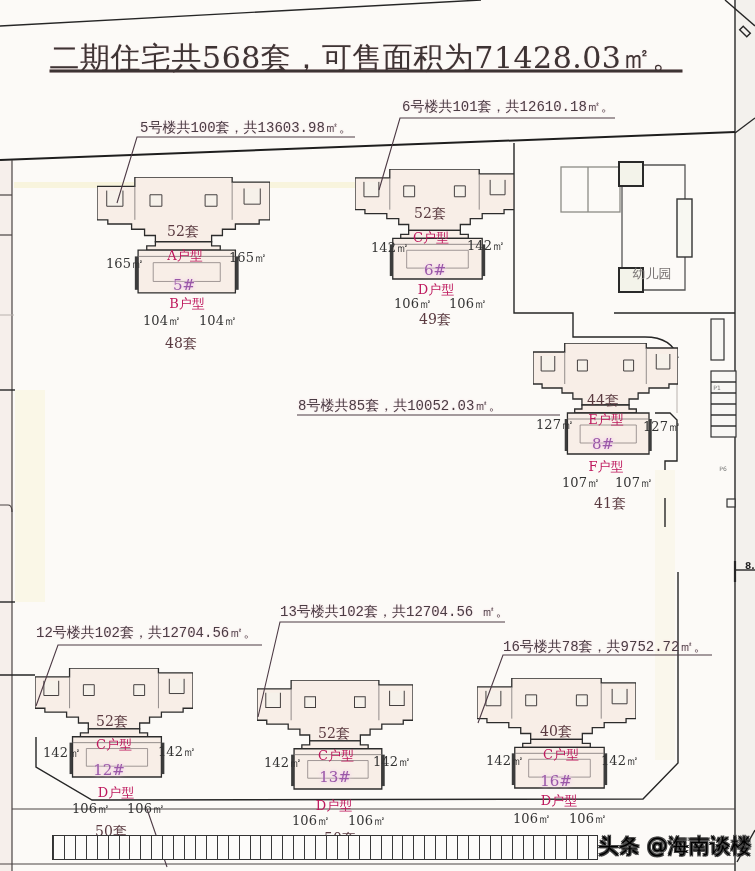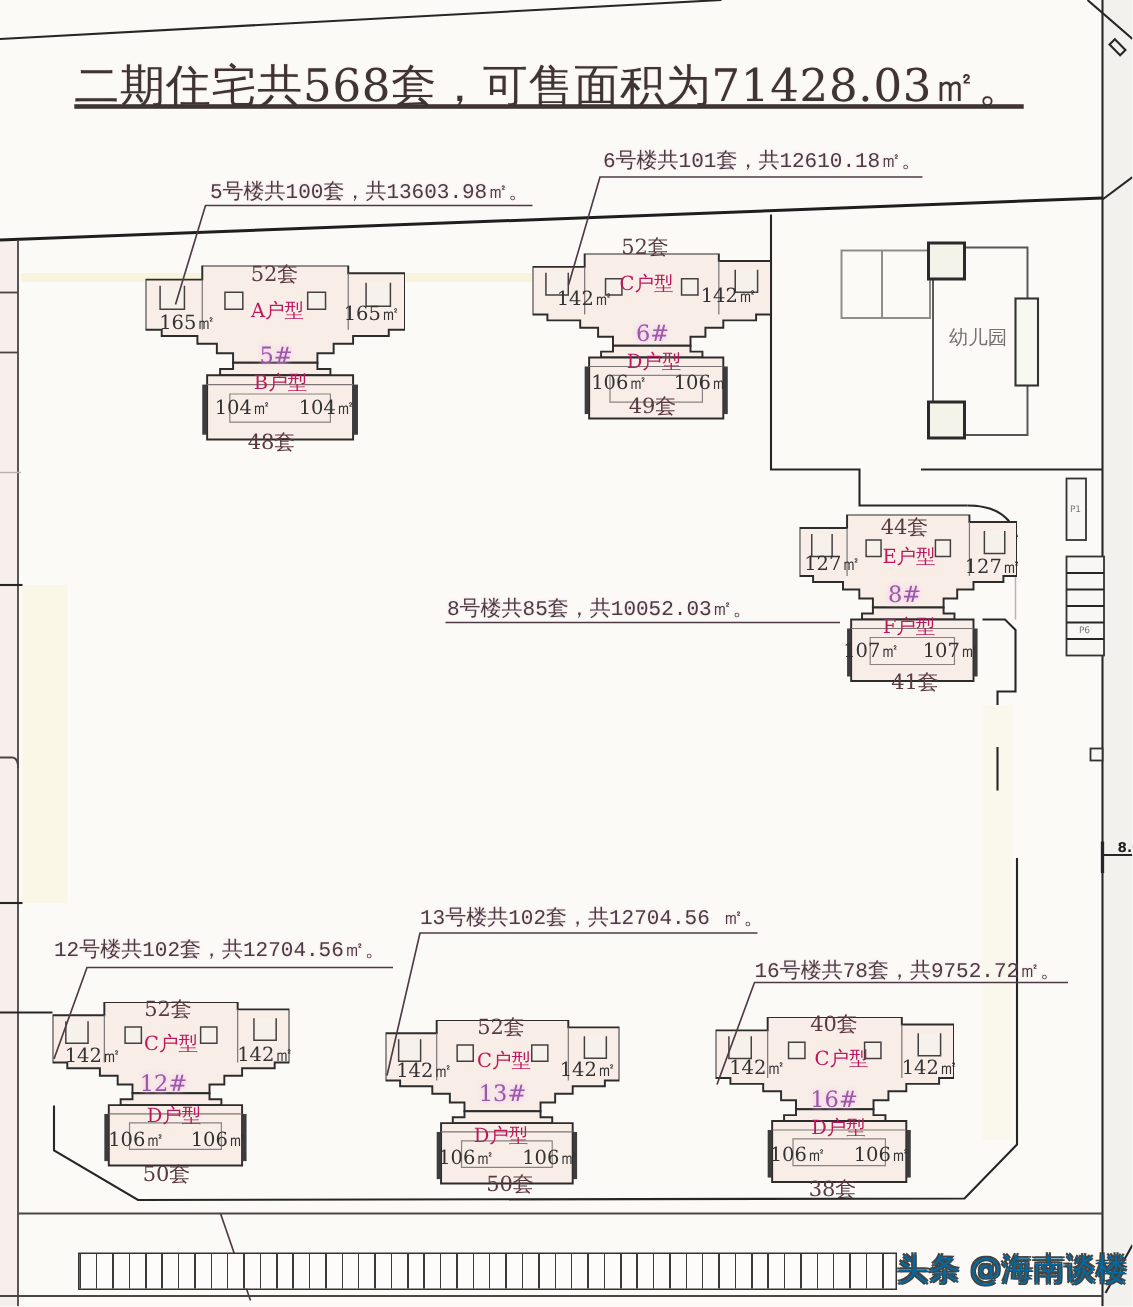--- a/index.html
+++ b/index.html
@@ -40,37 +40,37 @@
     text-decoration: underline;
   }
   .sum {
     position: absolute; transform: translateY(-50%);
     font-size: 14px; white-space: nowrap; color: #4a3c44;
     text-shadow: 0 0 2px rgba(235,170,190,0.45);
     font-family: Liberation Mono, monospace;
   }
   .lbl {
     position: absolute; transform: translate(-50%, -50%);
-    white-space: nowrap; font-size: 13px; line-height: 14px;
+    white-space: nowrap; font-size: 13px; line-height: 14px; margin-top: 48px;
   }
   .unit { color: #5a3a40; font-size: 14px; }
   .type { color: #be185d; }
   .area { color: #333; }
   .tag { color: #9a58a8; font-size: 15px; text-shadow: 0 0 3px #f0c6e8, 0 0 6px #f3d3ec; }
   .kg-label { color: #777272; font-size: 13px; }
   .plabel { color: #777; font-size: 6px; font-family: "DejaVu Sans", sans-serif; }
   .dim { position: absolute; left: 745px; top: 566px; transform: translateY(-50%); font-size: 9px; font-weight: bold; color: #222; font-family: "DejaVu Sans", sans-serif; white-space: nowrap; }
   .parking {
     position: absolute; left: 52px; top: 835px; width: 546px; height: 25px;
     border: 1.3px solid #333; box-sizing: border-box;
     background: repeating-linear-gradient(to right, #3a3a3a 0 1px, #fdfcfa 1px 10.92px);
   }
   .wm {
     position: absolute; left: 598px; top: 846px; transform: translateY(-50%);
-    font-family: "DejaVu Sans", sans-serif; font-size: 21px; color: #0369a1; white-space: nowrap;
+    font-family: "DejaVu Sans", sans-serif; font-size: 21px; color: #000000; white-space: nowrap;
     text-shadow: -1px -1px 0 #444, 1px -1px 0 #444, -1px 1px 0 #444, 1px 1px 0 #444;
   }
 </style>
 </head>
 <body>
 
 <div class="region strip-left"></div>
 <div class="region strip-right"></div>
 <div class="region pale-h"></div>
 <div class="region pale-v"></div>

